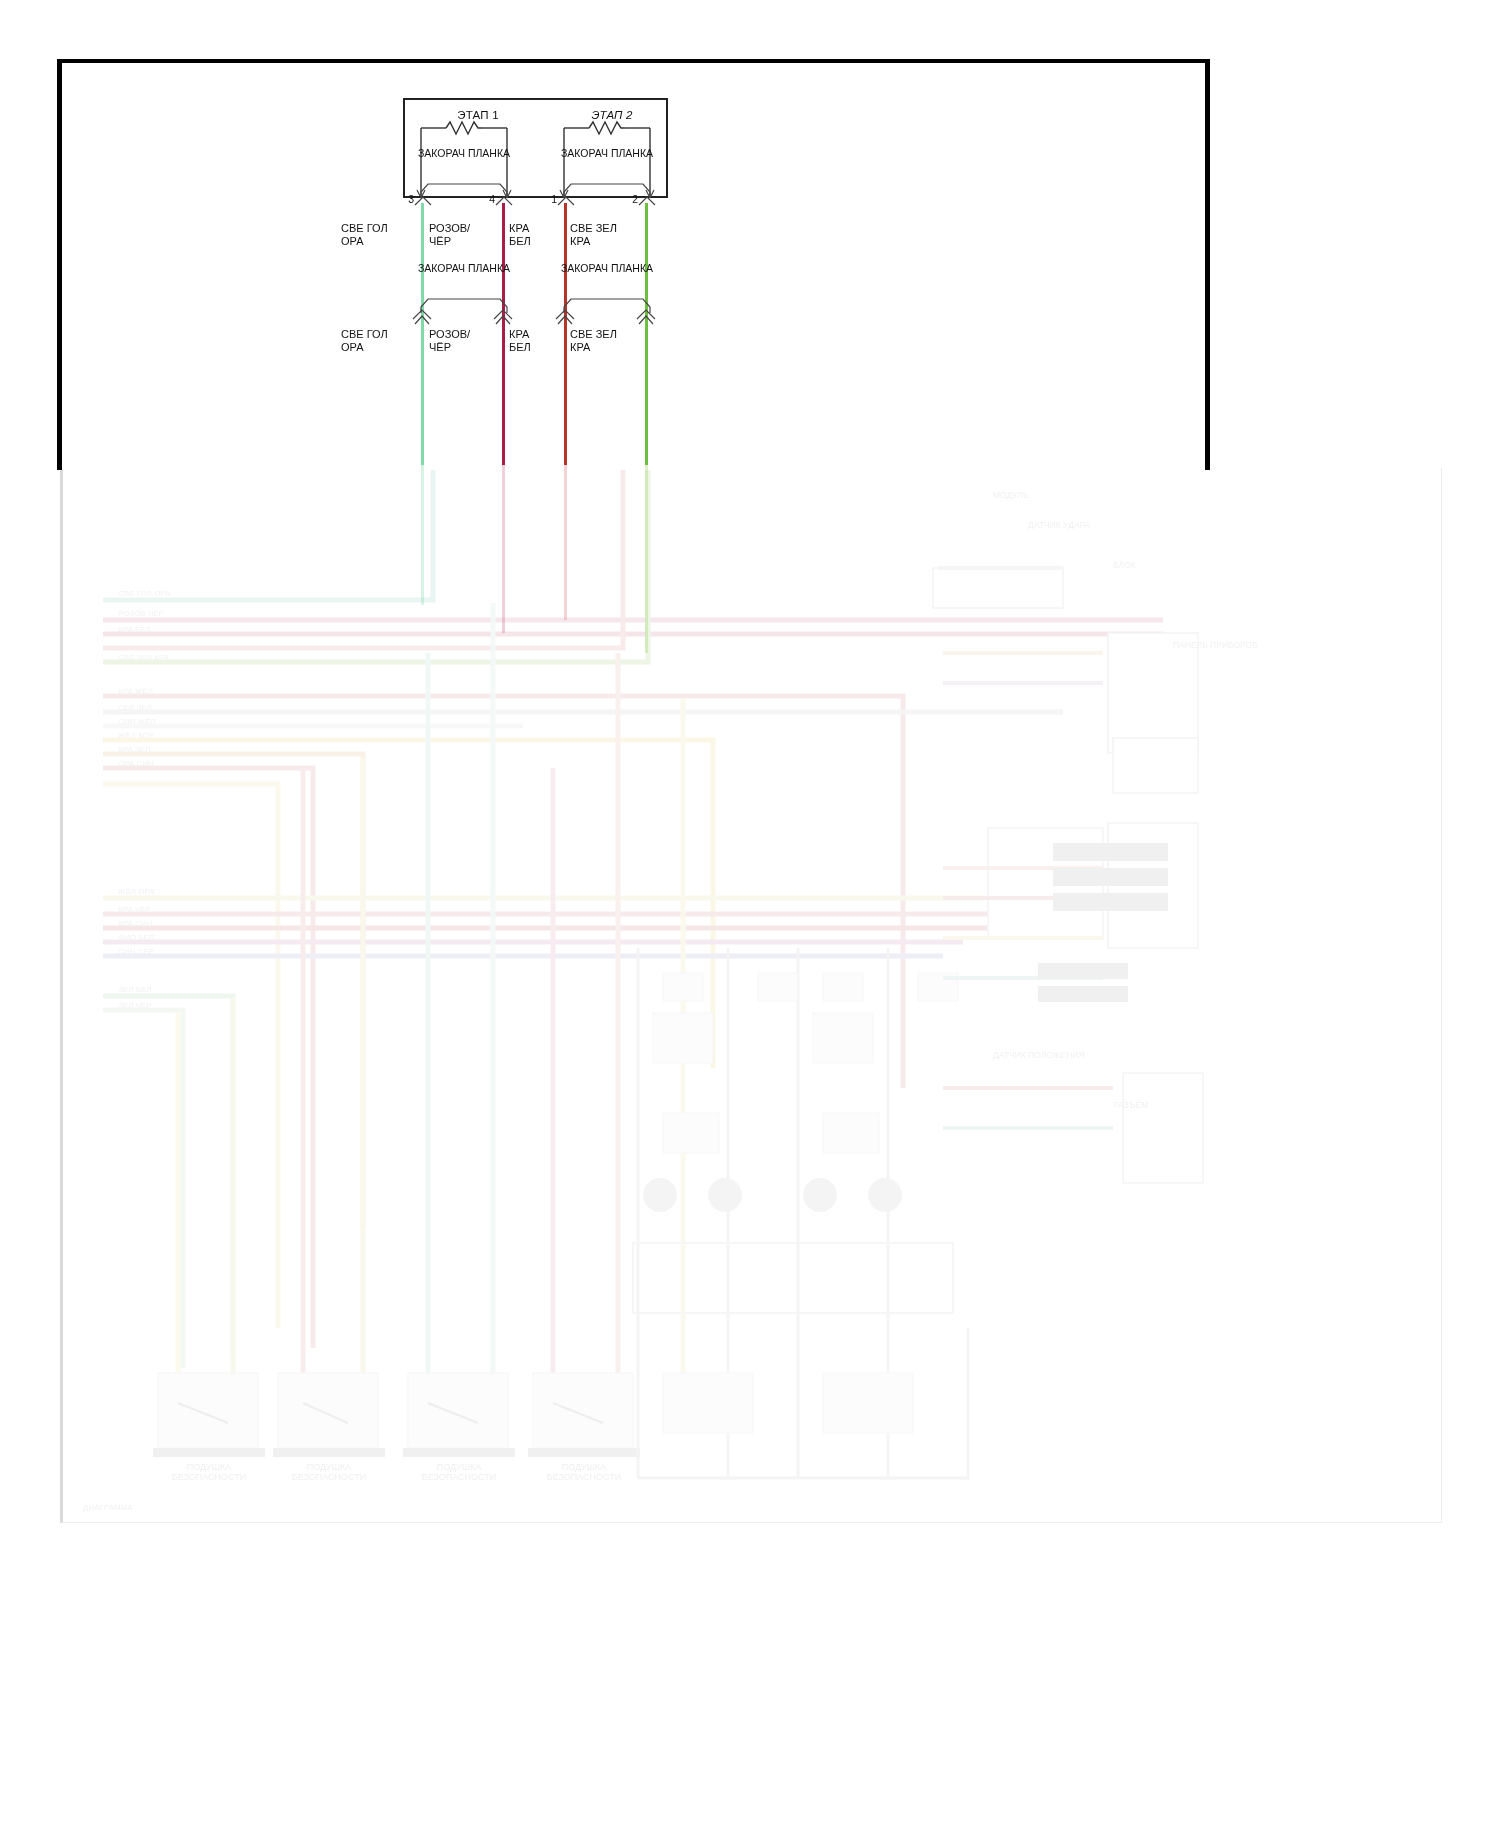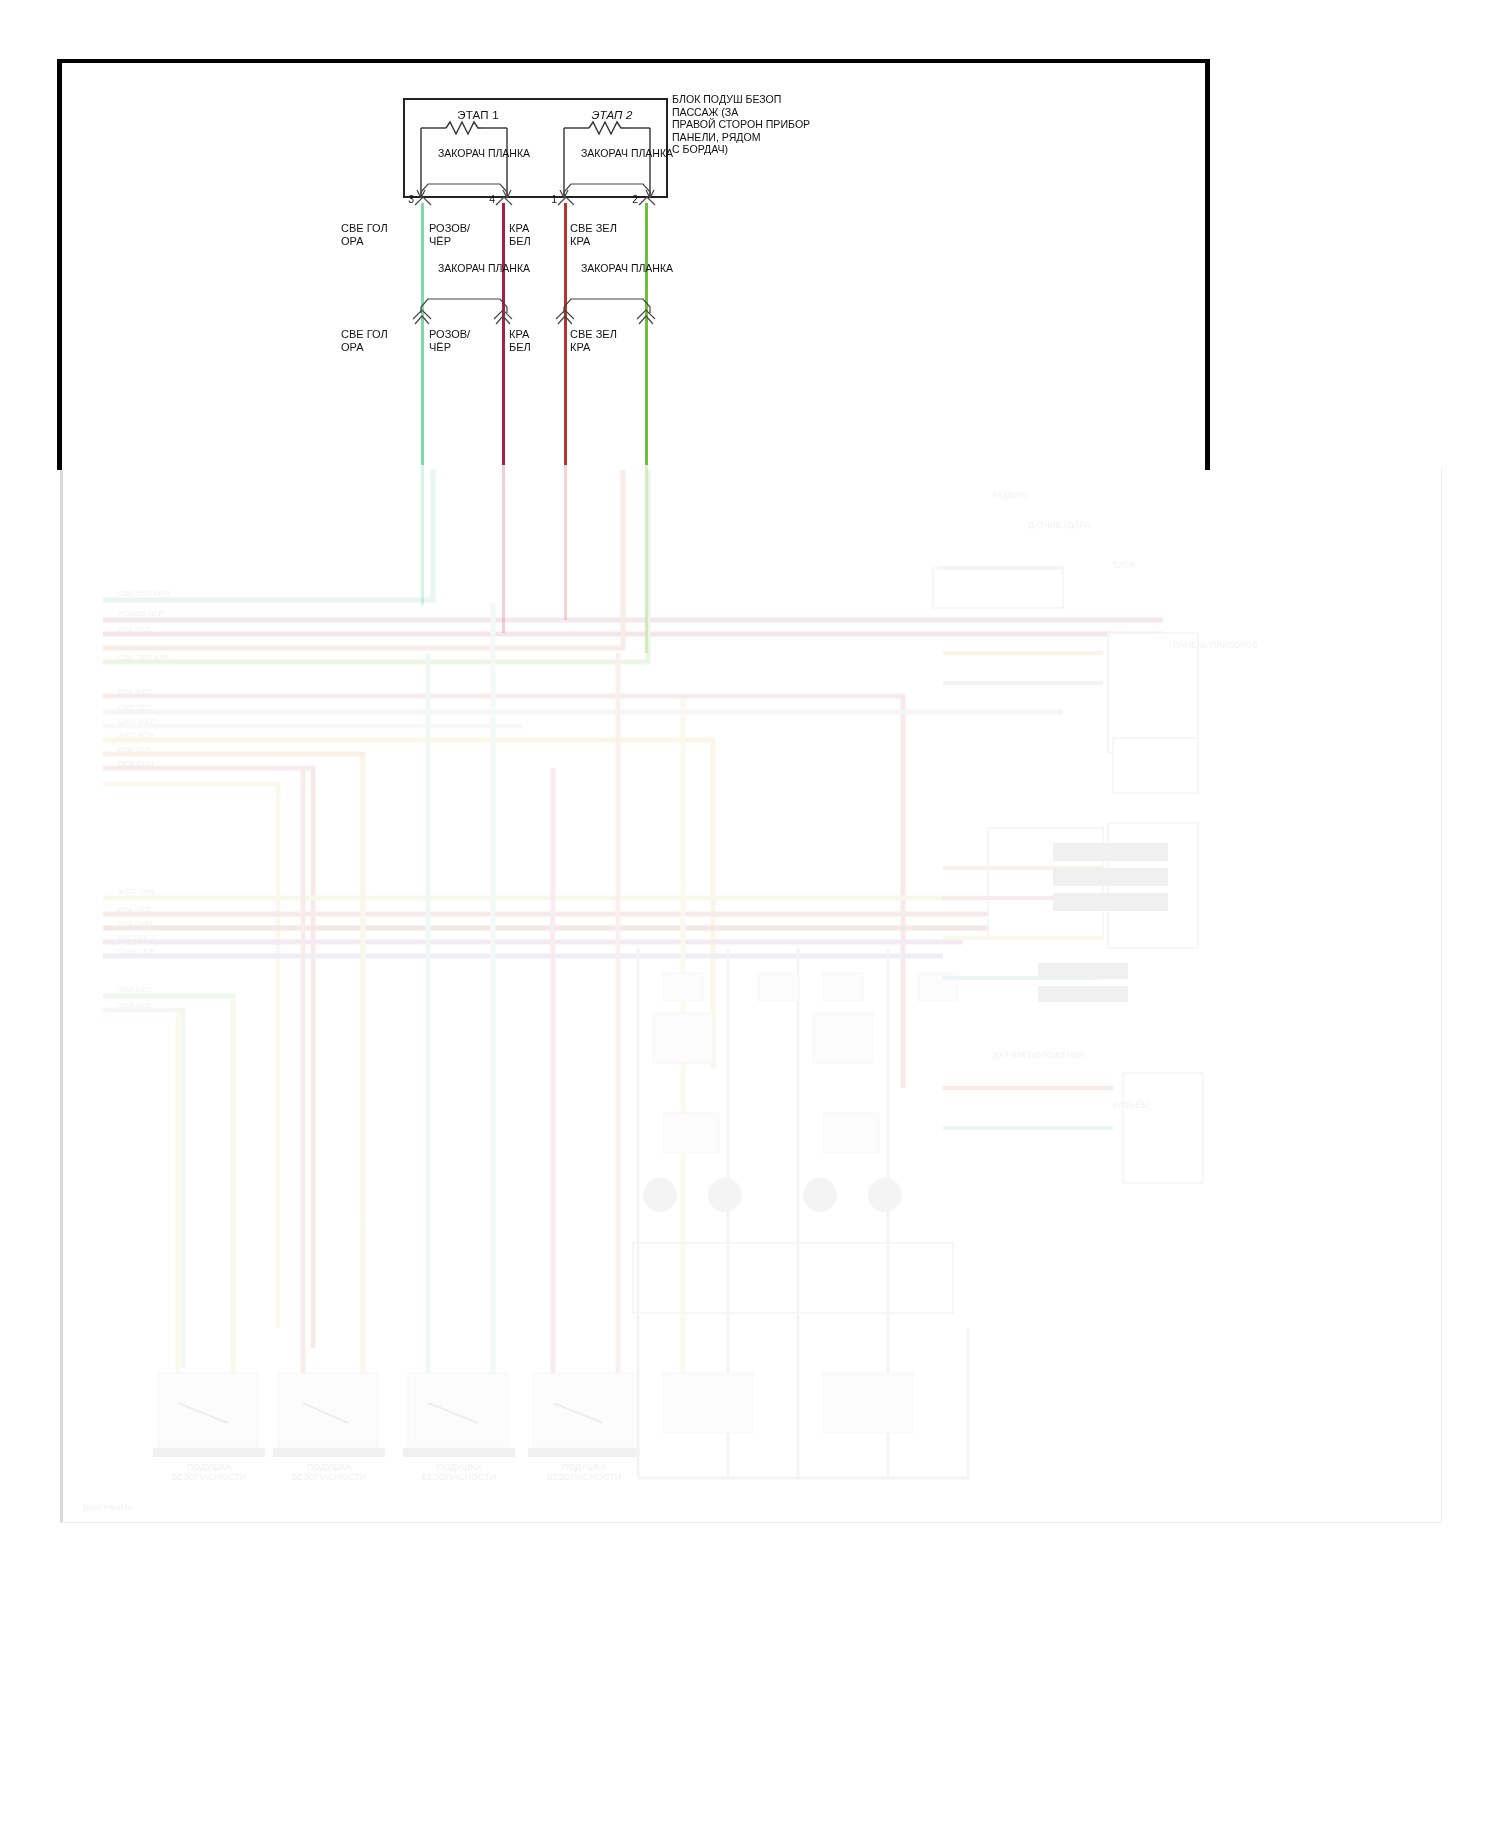--- a/index.html
+++ b/index.html
@@ -40,21 +40,21 @@
   .module-box{
     position:absolute;left:403px;top:98px;width:265px;height:100px;
     border:2px solid #222;box-sizing:border-box;background:#fff;
   }
   .stage-label{
     position:absolute;font-size:11.5px;letter-spacing:.2px;color:#111;
     text-align:center;white-space:nowrap;
   }
   .shorting-text{
     position:absolute;font-size:10.5px;line-height:12.5px;text-align:right;
-    color:#111;white-space:nowrap;margin-left:20px;
+    color:#111;white-space:nowrap;
   }
 
   .module-caption{
     position:absolute;left:672px;top:93px;width:260px;
     font-size:10.6px;line-height:12.6px;color:#111;white-space:pre-line;
   }
 
   
   .pin-num{
     position:absolute;font-size:10.5px;color:#111;text-align:right;width:16px;
@@ -272,25 +272,20 @@
     <path class="ln-thin" d="M3 28 L-1 20 M3 28 L7 20"></path>
     <path class="ln-thin" d="M89 28 L85 20 M89 28 L93 20"></path>
   </svg>
 
   <svg style="position:absolute;left:561px;top:170px;" width="92" height="30">
     <path class="ln-thin" d="M3 28 L3 22 L10 14 L82 14 L89 22 L89 28"></path>
     <path class="ln-thin" d="M3 28 L-1 20 M3 28 L7 20"></path>
     <path class="ln-thin" d="M89 28 L85 20 M89 28 L93 20"></path>
   </svg>
 
-  <div class="module-caption">БЛОК ПОДУШ БЕЗОП
-ПАССАЖ (ЗА
-ПРАВОЙ СТОРОН ПРИБОР
-ПАНЕЛИ, РЯДОМ
-С БОРДАЧ)</div>
 
   <div class="pin-num" style="left:398px;top:193px;">3</div>
   <div class="pin-num" style="left:479px;top:193px;">4</div>
   <div class="pin-num" style="left:541px;top:193px;">1</div>
   <div class="pin-num" style="left:622px;top:193px;">2</div>
 
   <svg class="conn-arrow" style="left:413px;top:192px;" width="20" height="16">
     <path class="ln-thin" d="M2 13 L10 5 L18 13"></path>
   </svg>
   <svg class="conn-arrow" style="left:494px;top:192px;" width="20" height="16">

